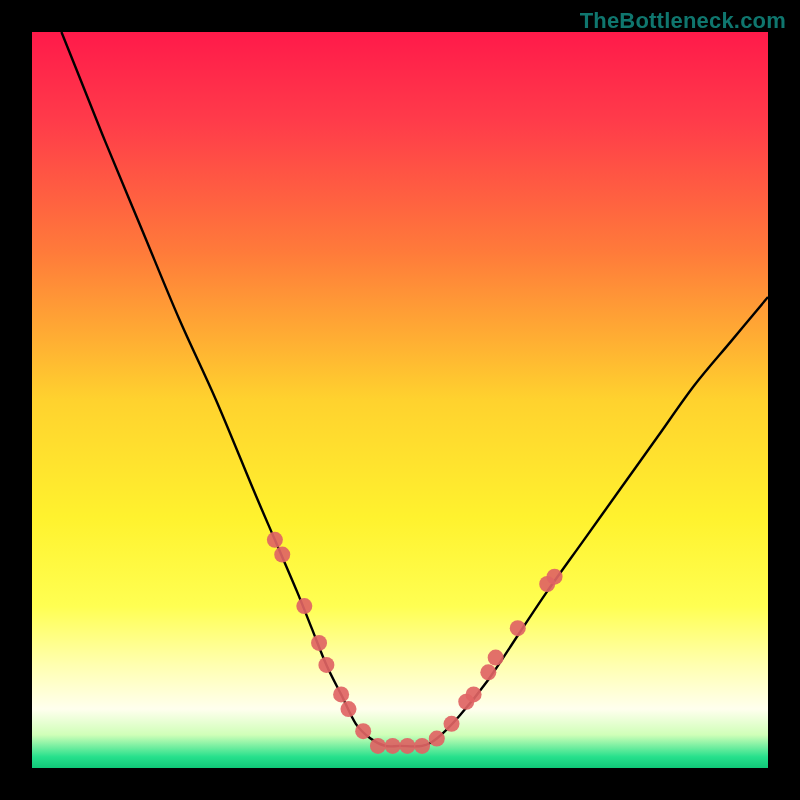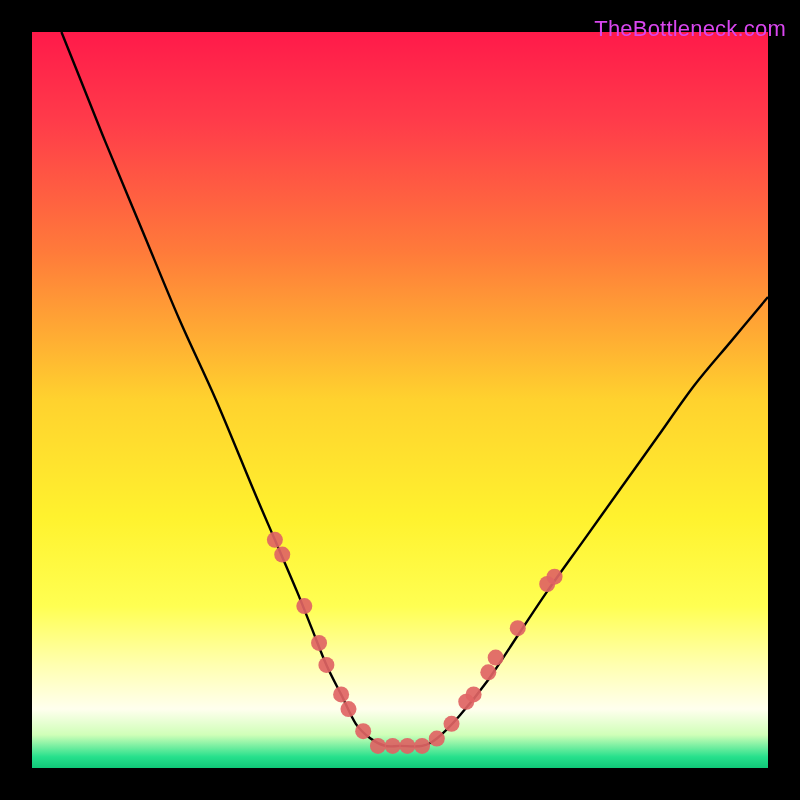--- a/index.html
+++ b/index.html
@@ -20,25 +20,25 @@
   .plot-area {
     position: absolute;
     left: 32px;
     top: 32px;
     width: 736px;
     height: 736px;
     
   }
   .watermark {
     position: absolute;
-    top: 16px;
+    top: 8px;
     right: 14px;
-    color: #d946ef;
+    color: #0f766e;
     font-size: 22px;
-    font-weight: 400;
+    font-weight: 700;
     letter-spacing: 0.2px;
     user-select: none;
   }
   svg { display: block; }
 </style>
 </head>
 <body>
 
 <div class="chart-wrap">
 

